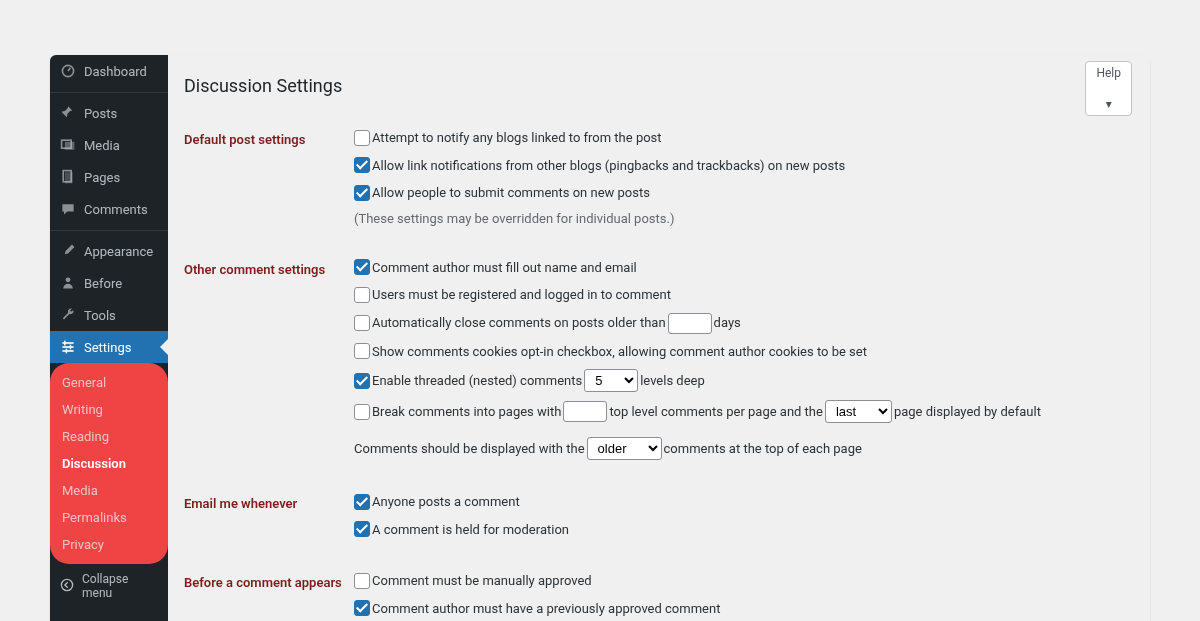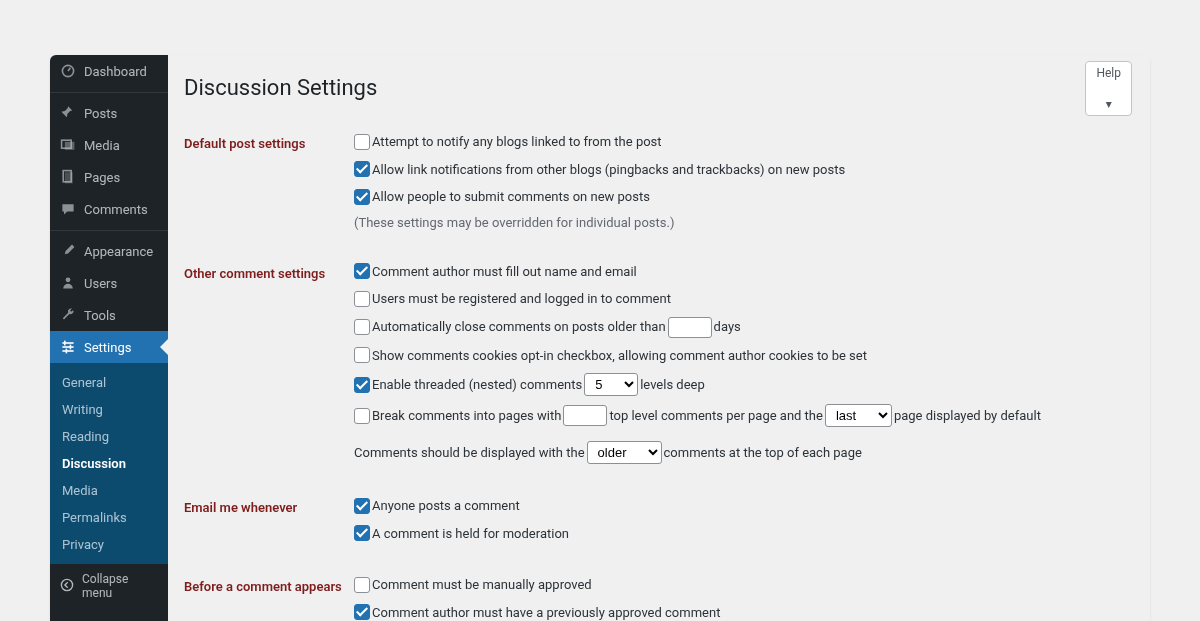--- a/index.html
+++ b/index.html
@@ -55,22 +55,23 @@
     position: absolute;
     right: 0;
     top: 50%;
     transform: translateY(-50%);
     width: 0; height: 0;
     border-top: 8px solid transparent;
     border-bottom: 8px solid transparent;
     border-right: 8px solid #f0f0f1;
   }
   .submenu {
-    background: #0c4a6e;
+    background: #ef4444;
     padding: 6px 0;
+    border-radius: 19px;
   }
   .submenu a {
     display: block;
     padding: 6px 12px;
     color: rgba(240,246,252,0.7);
     font-size: 13px;
     cursor: pointer;
   }
   .submenu a.current {
     color: #fff;
@@ -117,21 +118,21 @@
     padding: 4px 10px;
     font-size: 12px;
     color: #50575e;
     cursor: pointer;
     display: flex;
     align-items: center;
     gap: 17px;
     flex-direction: column;
   }
   h1.page-title {
-    font-size: 22px;
+    font-size: 18px;
     font-weight: 400;
     padding: 8px 0 18px 0;
     color: #1d2327;
   }
   table.form-table {
     width: 100%;
     border-collapse: collapse;
   }
   table.form-table th {
     text-align: left;
@@ -262,21 +263,21 @@
         </span>
       <span>Appearance</span>
     </div>
     <div class="menu-item">
       <span class="icon">
           <svg width="16" height="16" viewBox="0 0 20 20" fill="currentColor">
             <circle cx="10" cy="6" r="3"></circle>
             <path d="M4 17a6 6 0 0112 0z"></path>
           </svg>
         </span>
-      <span>Users</span>
+      <span>Before</span>
     </div>
     <div class="menu-item">
       <span class="icon">
           <svg width="16" height="16" viewBox="0 0 20 20" fill="currentColor">
             <path d="M17 5a4 4 0 01-5.3 3.8L5 15.5 3.5 14l6.7-6.7A4 4 0 0115 2l-2.5 2.5L14 6l1.5-1.5z"></path>
           </svg>
         </span>
       <span>Tools</span>
     </div>
     <div class="menu-item active">

